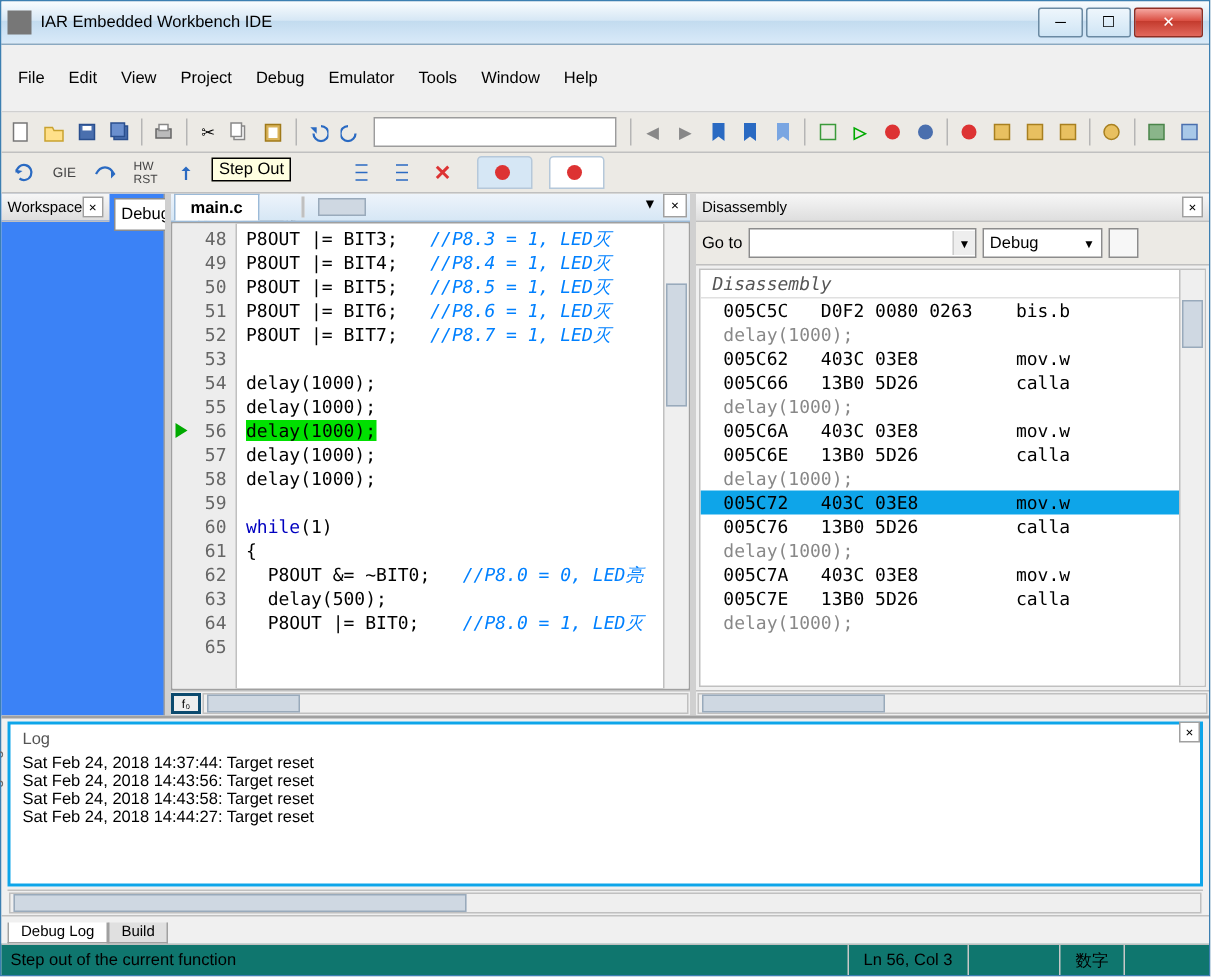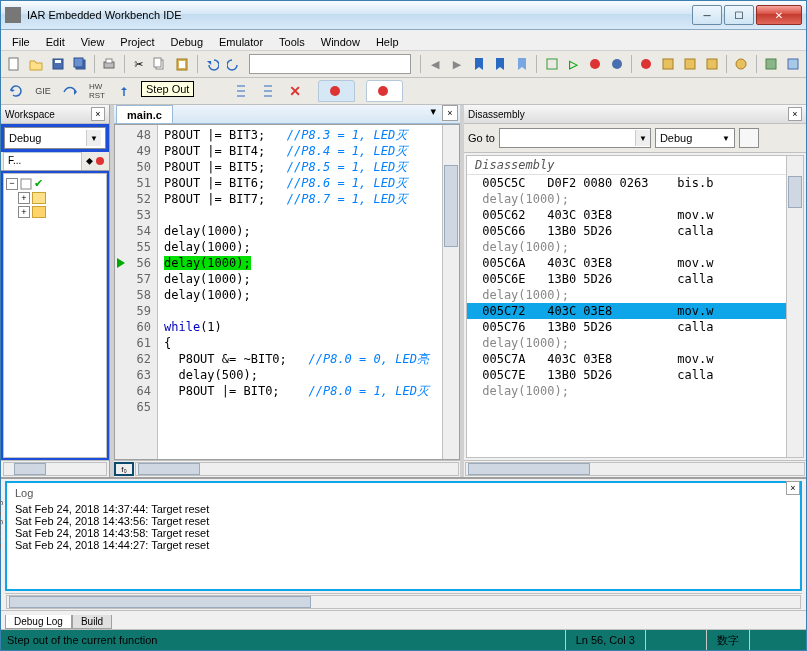--- a/index.html
+++ b/index.html
@@ -3,32 +3,32 @@
 <meta charset="utf-8">
 <style>
 html,body{margin:0;padding:0;font-family:"Tahoma","Segoe UI",sans-serif;font-size:11px;color:#000;background:#fff;overflow:hidden}
 .window{width:807px;height:651px;border:1px solid #3c7fb1;box-sizing:border-box;display:flex;flex-direction:column;background:#f0f0f0}
 .titlebar{height:28px;background:linear-gradient(#f9fcfe,#d6e7f5 45%,#c2dbef 46%,#d9eaf9);display:flex;align-items:center;padding:0 4px;border-bottom:1px solid #8aa9c1}
 .titlebar .icon{width:16px;height:16px;margin-right:6px;background:#777;display:inline-block}
 .titlebar .title{flex:1;color:#000}
 .winbtns{display:flex;gap:2px}
 .winbtn{width:28px;height:18px;border:1px solid #6b8aa3;background:linear-gradient(#eef6fc,#cfe5f5);display:flex;align-items:center;justify-content:center;font-size:10px;border-radius:2px}
 .winbtn.close{width:44px;background:linear-gradient(#f5a7a0,#d94c3f 45%,#c43b2e 46%,#e2685c);color:#fff;border-color:#8e2e24}
-.menubar{height:20px;background:#f0f0f0;display:flex;align-items:flex-end;padding:0 4px;gap:2px;border-bottom:1px solid #d0d0d0}
+.menubar{height:20px;background:#f0f0f0;display:flex;align-items:center;padding:12px 4px;gap:2px;border-bottom:1px solid #d0d0d0}
 .menuitem{padding:2px 7px;border-radius:2px}
 .toolbar{height:26px;background:#eceae5;border-bottom:1px solid #c0c0c0;display:flex;align-items:center;padding:0 3px;gap:1px}
 .tbtn{width:22px;height:22px;display:flex;align-items:center;justify-content:center;border:1px solid transparent;border-radius:2px}
 .tsep{width:1px;height:18px;background:#b5b5b5;margin:0 3px}
 .longbox{flex:0 0 160px;height:18px;border:1px solid #9c9c9c;background:#fff;margin-left:4px}
 .toolbar2{height:26px;background:#eceae5;border-bottom:1px solid #c0c0c0;display:flex;align-items:center;padding:0 3px;gap:3px}
 .tab-debug{height:20px;border:1px solid #b5c8da;background:#fff;padding:0 10px;display:flex;align-items:center;border-radius:3px 3px 0 0;margin-left:8px}
 .tab-debug.active{background:#d6e7f5}
 .tooltip{position:absolute;background:#ffffe1;border:1px solid #000;padding:1px 4px;z-index:100}
 .midarea{flex:1;display:flex;min-height:0}
-.workspace{width:108px;border-right:1px solid #a0a0a0;display:flex;flex-direction:column;background:#1d4ed8}
+.workspace{width:108px;border-right:1px solid #a0a0a0;display:flex;flex-direction:row;background:#3b82f6}
 .panelhdr{height:18px;background:linear-gradient(#f7f7f7,#dedede);border-bottom:1px solid #c0c0c0;display:flex;align-items:center;padding:0 4px;font-size:10px}
 .panelhdr .x{margin-left:auto;width:12px;height:12px;border:1px solid #a0a0a0;background:#fff;display:flex;align-items:center;justify-content:center;font-size:9px}
 .wsdrop{margin:3px;height:20px;border:1px solid #8c8c8c;background:#fff;display:flex;align-items:center;padding:0 4px}
 .wsdrop .dd{margin-left:auto;width:14px;height:16px;background:#eee;border-left:1px solid #ccc;display:flex;align-items:center;justify-content:center;font-size:8px}
 .wstabs{display:flex;height:18px;border-bottom:1px solid #a0a0a0;background:#eceae5;padding:0 2px;gap:2px;font-size:10px}
 .wstab{padding:2px 4px;border:1px solid #b5c8da;border-bottom:none;background:#fff;white-space:nowrap;overflow:hidden}
 .wsicons{display:flex;gap:2px;padding:2px;align-items:center}
 .wstree{flex:1;background:#fff;border:1px solid #c0c0c0;margin:2px;overflow:hidden;font-size:11px;padding:2px}
 .treenode{display:flex;align-items:center;gap:2px;padding:1px 0}
 .treeiconsq{width:10px;height:10px;border:1px solid #888;background:#fff;display:flex;align-items:center;justify-content:center;font-size:9px;line-height:1}

